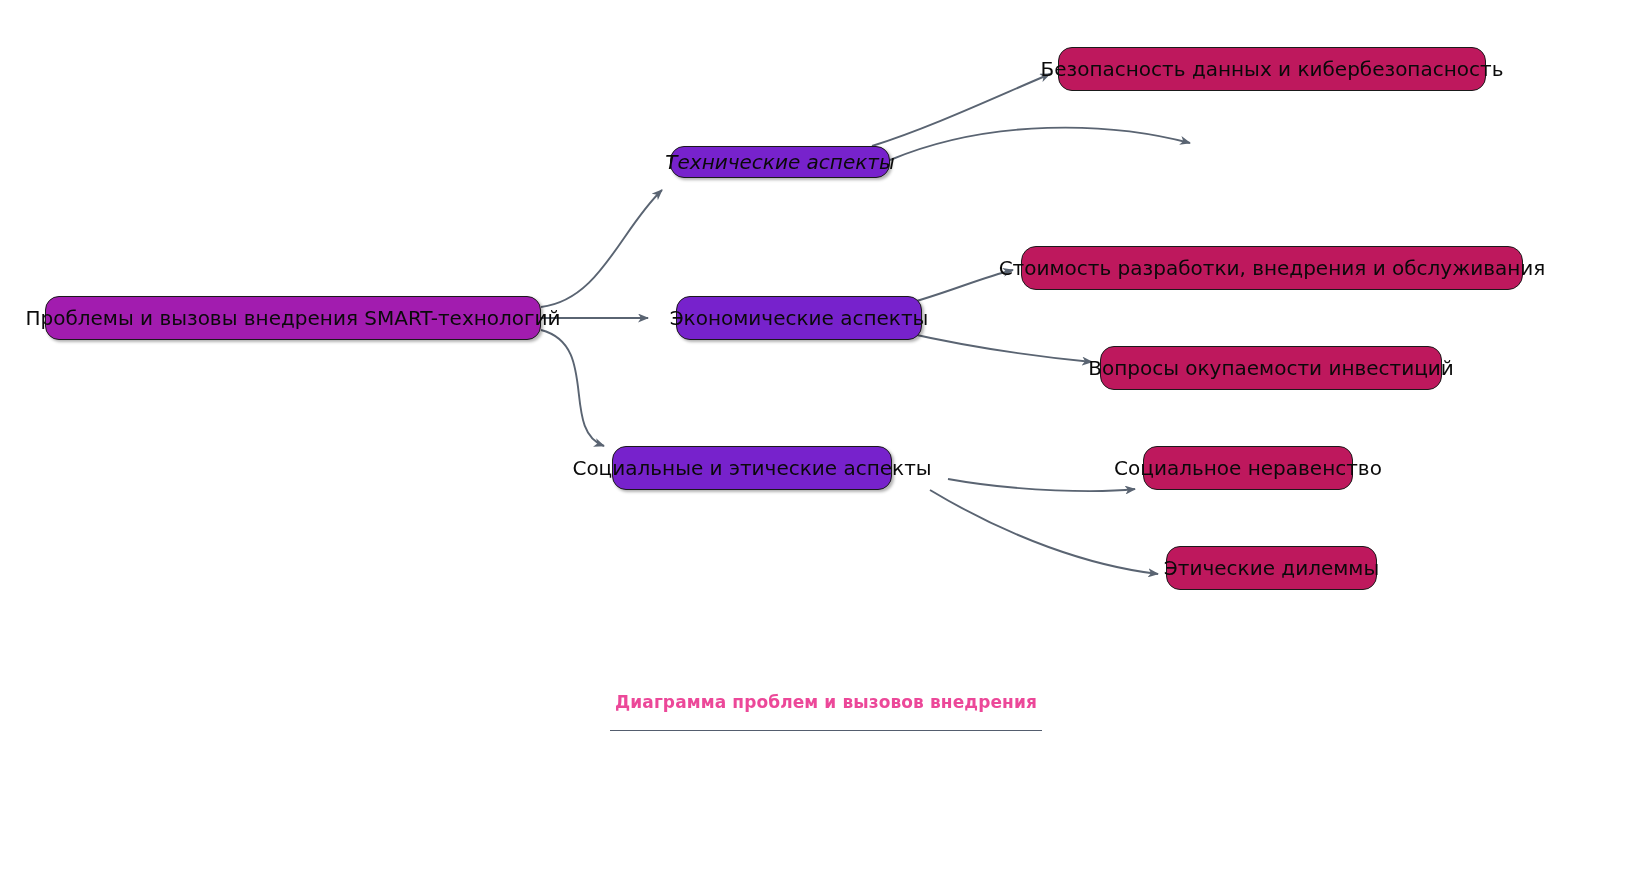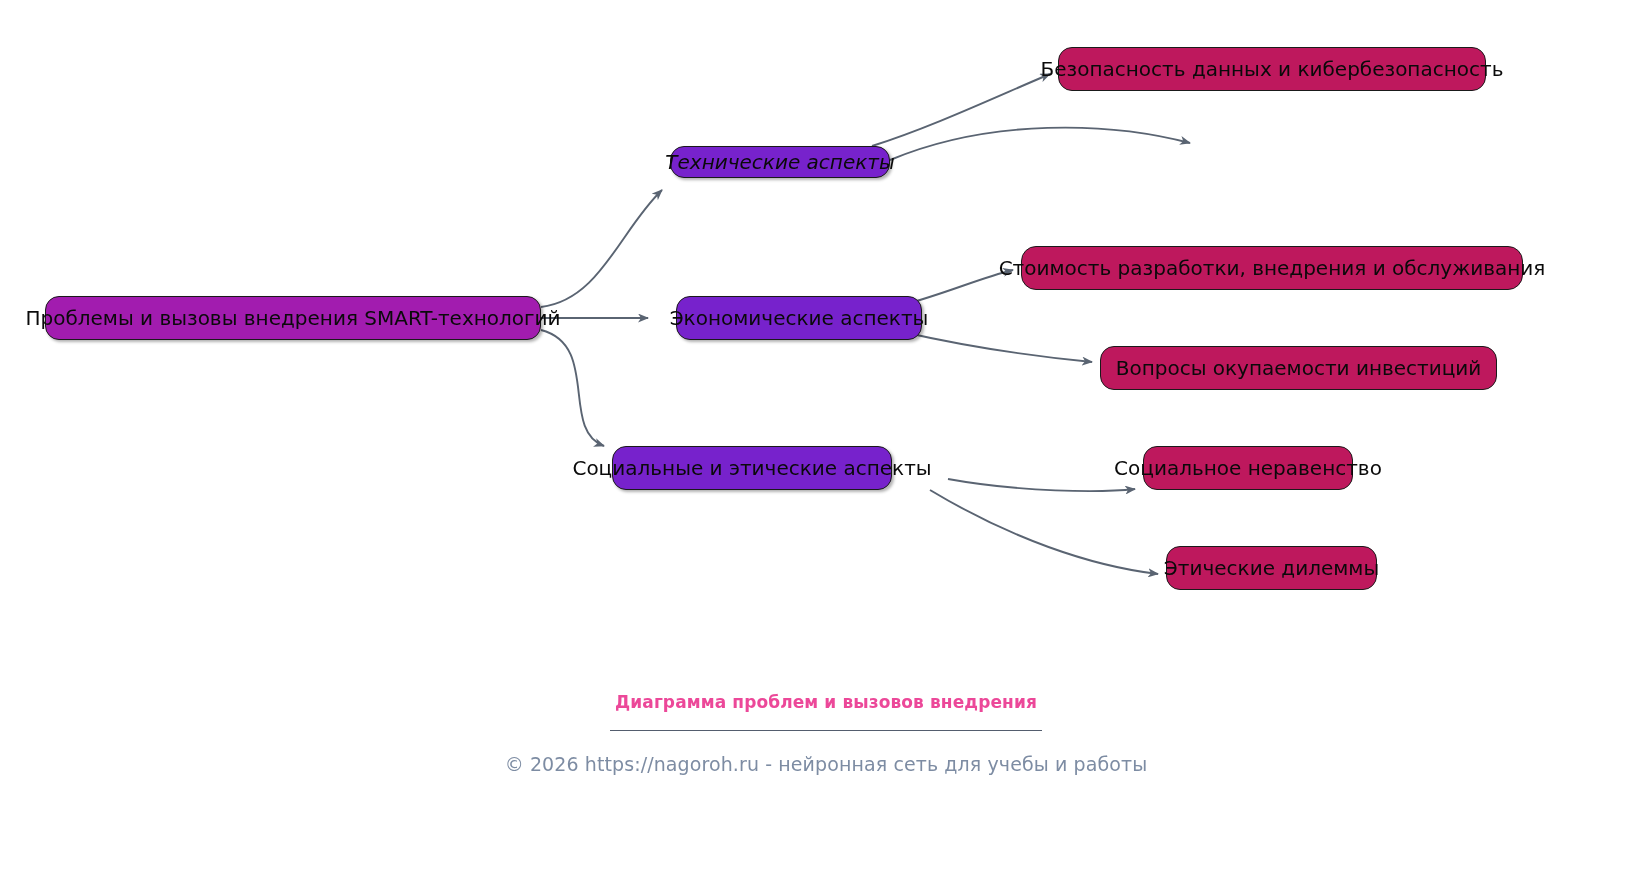--- a/index.html
+++ b/index.html
@@ -142,37 +142,36 @@
 
 
   <div class="node node-branch" style="left:657px; top:296px; width:246px; height:44px;margin-left:19px;">
     <span>Экономические аспекты</span>
   </div>
 
   <div class="node node-leaf" style="left:1021px; top:246px; width:502px; height:44px;border-radius:15px;">
     <span>Стоимость разработки, внедрения и обслуживания</span>
   </div>
 
-  <div class="node node-leaf" style="left:1100px; top:346px; width:397px; height:44px;">
+  <div class="node node-leaf" style="left:1100px; top:346px; width:342px; height:44px;">
     <span>Вопросы окупаемости инвестиций</span>
   </div>
 
   <div class="node node-branch" style="left:612px; top:446px; width:280px; height:44px;">
     <span>Социальные и этические аспекты</span>
   </div>
 
   <div class="node node-leaf" style="left:1143px; top:446px; width:210px; height:44px;">
     <span>Социальное неравенство</span>
   </div>
 
   <div class="node node-leaf" style="left:1166px; top:546px; width:211px; height:44px;">
     <span>Этические дилеммы</span>
   </div>
 
   <div id="footer">
     <div id="caption">
       <div>Диаграмма проблем и вызовов внедрения</div>
     </div>
     <div id="divider"></div>
-    <div id="copyright">© 2026 https://nagoroh.ru - нейронная сеть для учебы и работы</div>
   </div>
 
 </div>
 
 </body></html>

